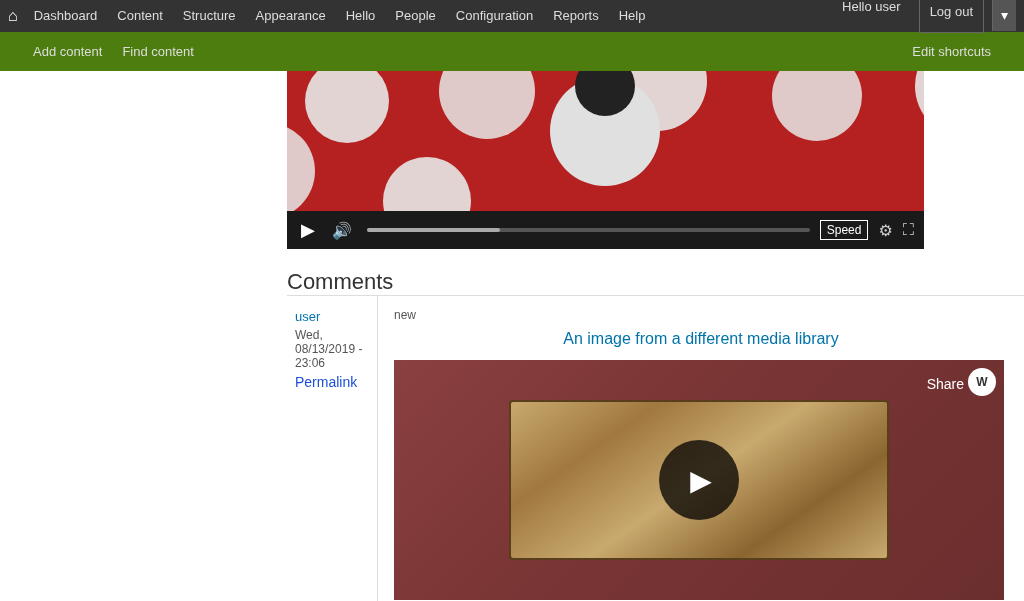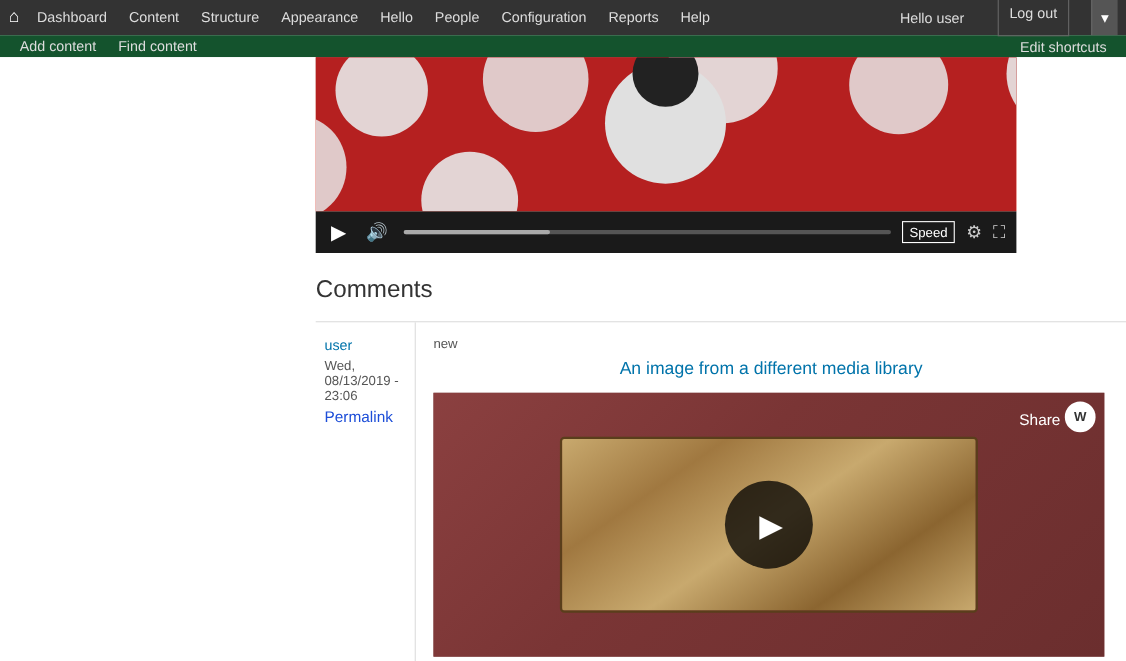--- a/index.html
+++ b/index.html
@@ -23,22 +23,22 @@
       color: #ddd;
       padding: 0 10px;
       height: 32px;
       line-height: 32px;
       cursor: pointer;
       font-size: 13px;
     }
     .top-nav .nav-right {
       margin-left: auto;
       display: flex;
-      align-items: center;
-      gap: 20px;
+      align-items: flex-start;
+      gap: 8px;
     }
     .top-nav .hello-user {
       color: #ddd;
       font-size: 13px;
       padding: 0 10px;
     }
     .top-nav .logout-btn {
       color: #ddd;
       font-size: 13px;
       padding: 0 10px;
@@ -54,25 +54,25 @@
       height: 32px;
       display: flex;
       align-items: center;
       justify-content: center;
       cursor: pointer;
       border-left: 1px solid #666;
     }
 
     
     .secondary-toolbar {
-      background: #14532d;
-      display: flex;
-      align-items: center;
-      height: 20px;
-      padding: 0 8px;
+      background: #4d7c0f;
+      display: flex;
+      align-items: center;
+      height: 39px;
+      padding: 0 23px;
     }
     .secondary-toolbar .toolbar-link {
       color: #ddd;
       font-size: 13px;
       padding: 0 10px;
       cursor: pointer;
       height: 36px;
       line-height: 36px;
     }
     .secondary-toolbar .edit-shortcuts {
@@ -168,21 +168,21 @@
 
     
     .comments-section {
       padding: 20px 0 0 287px;
       width: 100%;
     }
     .comments-title {
       font-size: 22px;
       font-weight: normal;
       color: #333;
-      margin-bottom: 16px;
+      margin-bottom: 0;
     }
     .comment-layout {
       display: flex;
       border-top: 1px solid #ddd;
     }
     .comment-author {
       width: 90px;
       padding: 12px 8px;
     }
     .comment-author-name {

